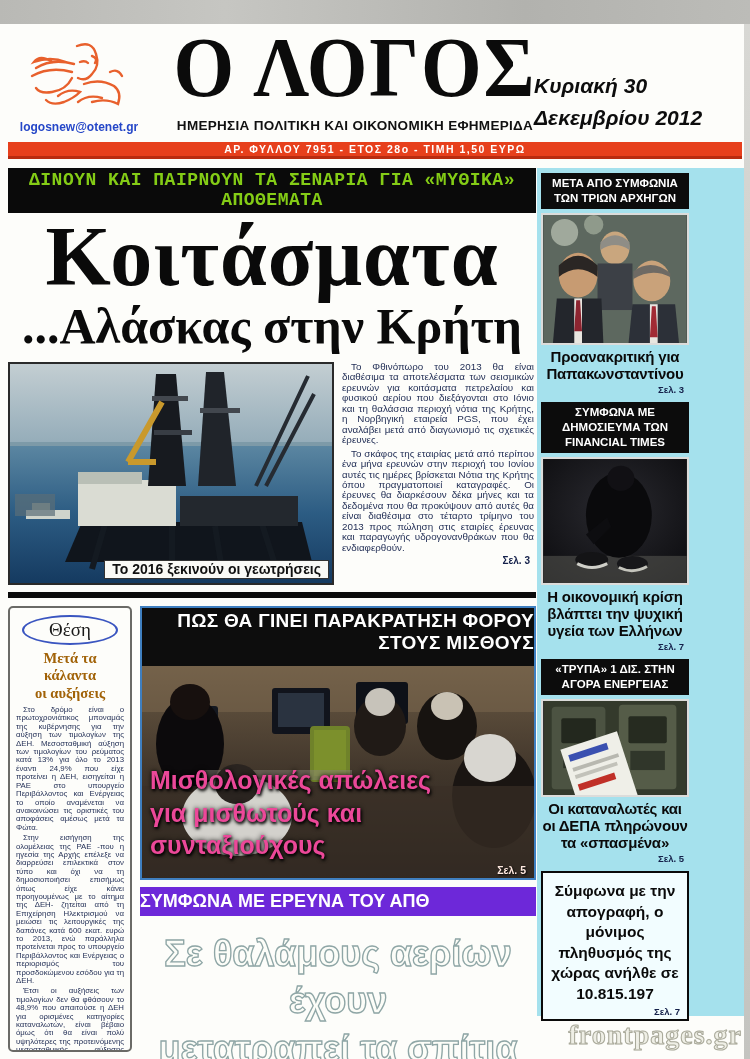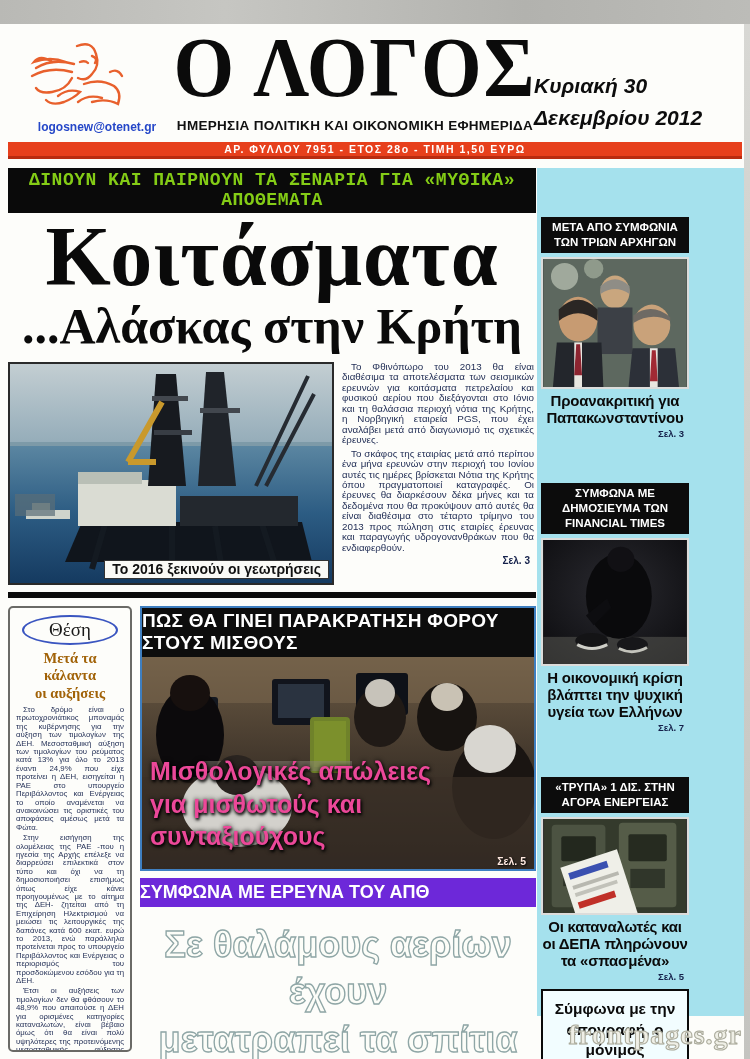--- a/index.html
+++ b/index.html
@@ -10,21 +10,21 @@
     --body-navy:#1d2a52;
   }
   *{margin:0;padding:0;box-sizing:border-box;}
   body{background:#9a9a96;font-family:"Liberation Sans",sans-serif;}
   .page{position:relative;width:750px;height:1059px;margin:0 auto;background:#fdfdfa;overflow:hidden;}
   .scan-strip{position:absolute;top:0;left:0;width:750px;height:24px;background:linear-gradient(90deg,#b9b9b5,#c6c6c2 30%,#b2b2ae 70%,#bcbcb8);}
   .scan-edge{position:absolute;top:24px;right:0;width:6px;height:1035px;background:linear-gradient(#d8d8d4,#c4c4c0);}
 
   
   .logo-svg{position:absolute;left:22px;top:32px;width:110px;height:86px;}
-  .email{position:absolute;left:24px;top:120px;width:146px;text-align:center;font-size:12px;font-weight:bold;color:var(--email-blue);}
+  .email{position:absolute;left:6px;top:120px;width:146px;text-align:center;font-size:12px;font-weight:bold;color:var(--email-blue);}
   .masthead{position:absolute;left:150px;top:26px;width:410px;text-align:center;font-family:"Liberation Serif",serif;font-weight:bold;font-size:78px;line-height:1;color:#0b0b0b;transform:scaleY(1.08);transform-origin:top;letter-spacing:2px;}
   .subtitle{position:absolute;left:148px;top:118px;width:414px;text-align:center;font-size:13.5px;font-weight:bold;color:#111;letter-spacing:.3px;}
   .date-block{position:absolute;right:26px;top:70px;width:190px;font-size:21px;font-weight:bold;font-style:italic;color:#0d0d0d;line-height:1.5;}
   .issue-bar{position:absolute;left:8px;top:142px;width:734px;height:17px;background:var(--accent-red);border-bottom:3px solid #b92c10;color:#fff;font-size:10.5px;font-weight:bold;text-align:center;line-height:14px;letter-spacing:1.5px;}
 
   
   .main-col{position:absolute;left:8px;top:168px;width:528px;}
   .kicker-bar{background:#0a0a0a;color:#84cc16;font-family:Liberation Mono, monospace;font-weight:bold;font-size:18px;text-align:center;padding:2px 0 3px;letter-spacing:.5px;}
   .headline1{font-family:"Liberation Serif",serif;font-weight:bold;font-size:84px;line-height:1.04;text-align:center;color:#0a0a0a;letter-spacing:1px;}
   .headline2{font-family:"Liberation Serif",serif;font-weight:bold;font-size:50px;line-height:1.05;text-align:center;color:#0a0a0a;}
@@ -40,32 +40,32 @@
   .lower-row{display:flex;margin-top:8px;}
   
   .opinion{position:relative;width:124px;height:446px;border:2px solid #6a6a66;border-radius:5px;padding:42px 6px 4px;overflow:hidden;flex:none;background:#fdfdfa;}
   .opinion-label{position:absolute;top:7px;left:50%;transform:translateX(-50%);width:96px;height:30px;border:2px solid #3a55c0;border-radius:50%;background:#fdfdfa;text-align:center;font-family:"Liberation Serif",serif;font-size:19px;color:#1a1a1a;line-height:26px;}
   .opinion-title{text-align:center;font-family:"Liberation Serif",serif;font-weight:bold;font-size:14.5px;line-height:1.2;color:#a16207;margin-bottom:4px;}
   .opinion p{font-size:7.8px;line-height:1.08;color:var(--body-navy);text-align:justify;text-indent:7px;margin-bottom:2px;font-weight:500;}
 
   
   .mid-col{width:396px;margin-left:8px;}
   .tax-box{border:2px solid #3f7fc0;background:#fff;}
-  .mid-kicker{background:#0d0d0d;color:#fff;font-weight:bold;font-size:19px;text-align:left;padding:2px 0 3px;letter-spacing:.3px;}
+  .mid-kicker{background:#0d0d0d;color:#fff;font-weight:bold;font-size:19px;text-align:right;padding:2px 0 12px;letter-spacing:.3px;}
   .tax-photo{position:relative;}
   .tax-photo svg{display:block;width:392px;height:212px;}
   .tax-overlay{position:absolute;left:0;bottom:16px;width:100%;text-align:left;color:#ec4899;font-weight:bold;font-size:25px;line-height:1.3;text-shadow:0 0 5px rgba(0,0,0,.9),1px 2px 3px #000;padding-left:8px;}
   .tax-pageref{position:absolute;right:8px;bottom:2px;font-size:10.5px;font-weight:bold;color:#ffe9e0;text-shadow:1px 1px 2px #000;}
   .mid-kicker2{margin-top:7px;background:#6d28d9;color:#fff;font-weight:bold;font-size:18px;text-align:left;padding:4px 0;}
   .gas-headline{margin-top:14px;text-align:center;font-weight:bold;font-size:36px;line-height:1.32;color:#fcfdf8;-webkit-text-stroke:1.3px #8fa6a6;text-shadow:0 0 1px #9ab0b0;}
 
   
   .sidebar{position:absolute;left:537px;top:168px;width:207px;height:848px;background:var(--sidebar-cyan);padding:5px 0 0 4px;}
   .sb-item{width:148px;}
-  .sb-kicker{background:#0c0c0c;color:#fff;font-size:11.5px;font-weight:bold;text-align:center;line-height:1.3;padding:3px 1px;margin-top:44px;}
+  .sb-kicker{background:#0c0c0c;color:#fff;font-size:11.5px;font-weight:bold;text-align:center;line-height:1.3;padding:3px 1px;}
   .sb-photo{display:block;border:2px solid #dcdcda;margin:4px 0 3px;background:#333;}
   .sb-headline{font-size:15px;font-weight:bold;text-align:center;line-height:1.14;color:#0a0a0a;letter-spacing:-.2px;}
   .sb-pageref{text-align:right;font-size:9.5px;font-weight:bold;color:#14204a;padding-right:5px;margin:2px 0 7px;}
   .census-box{width:148px;border:2px solid #0a0a0a;background:#f2fdff;margin-top:5px;padding:8px 3px 2px;}
   .census-text{font-size:15.5px;font-weight:bold;text-align:center;line-height:1.32;color:#0a0a0a;}
   .census-pageref{text-align:right;font-size:9.5px;font-weight:bold;color:#14204a;padding-right:4px;margin-top:2px;}
 
   .watermark{position:absolute;right:8px;bottom:8px;font-family:"Liberation Serif",serif;font-weight:bold;font-size:28px;letter-spacing:1px;color:#efefe6;-webkit-text-stroke:1px #a9a99a;text-shadow:0 0 1px #b5b5a8;}
 </style>
 </head>

